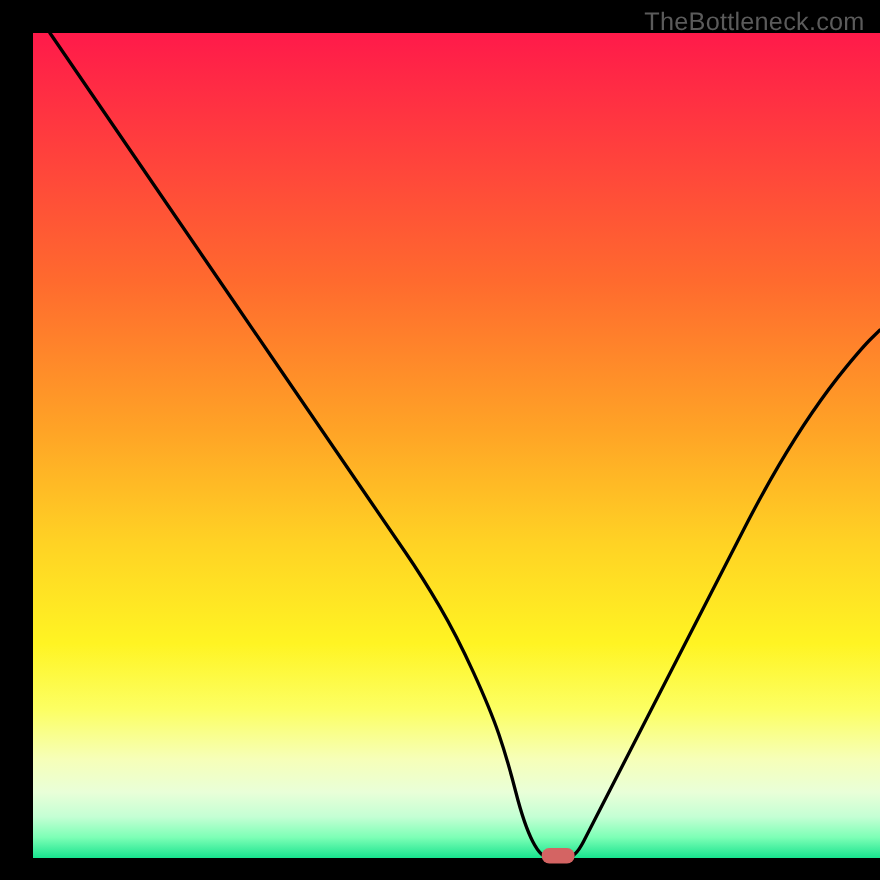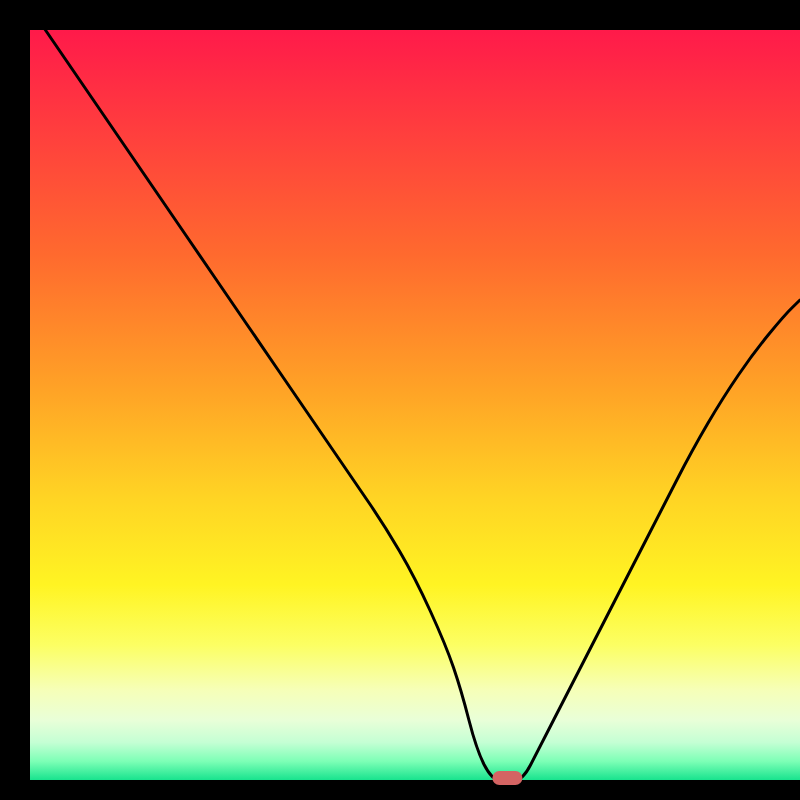--- a/index.html
+++ b/index.html
@@ -51,13 +51,14 @@
           <stop offset="95%" stop-color="#c4ffd4"></stop>
           <stop offset="97.5%" stop-color="#7dffb6"></stop>
           <stop offset="100%" stop-color="#18e38e"></stop>
         </linearGradient>
       </defs>
       <rect x="0" y="0" width="800" height="800" fill="#000000"></rect>
       <rect x="30" y="30" width="770" height="750" fill="url(#bg-grad)"></rect>
       <path d="M 45.4 30 Q 76.19999999999999 75 91.6 97.5 Q 107 120 122.4 142.5 Q 137.8 165 153.2 187.5 Q 168.6 210 184 232.5 Q 199.4 255 214.8 277.5 Q 230.20000000000002 300 245.60000000000002 322.5 Q 261 345.00000000000006 276.4 367.5 Q 291.8 390 307.20000000000005 412.5 Q 322.6 435 338 457.5 Q 353.4 480 368.79999999999995 502.5 Q 384.2 525 399.6 551.25 Q 415 577.5 430.4 611.25 Q 445.8 645 453.5 667.5 Q 461.20000000000005 690 468.9 720 Q 476.59999999999997 750 484.29999999999995 765 Q 492 780 499.7 780 Q 507.4 780 515.0999999999999 780 Q 522.8 780 530.5 765 Q 538.2 750 553.6 720 Q 569 690 584.4 660 Q 599.8 630 615.2 600 Q 630.6 570 646 540 Q 661.4 510 676.8 480 Q 692.2 450 707.6 423.75 Q 723 397.5 738.4 375 Q 753.8 352.50000000000006 769.2 333.75 Q 784.6 315 792.3 307.5 T 800 300" fill="none" stroke="#000000" stroke-width="3" stroke-linecap="round"></path>
       <rect x="492.4" y="771" width="30" height="14" rx="7" ry="7" fill="#d46463"></rect>
     </svg>
+  <div class="watermark">TheBottleneck.com</div>
 </div>
 
 </body></html>

